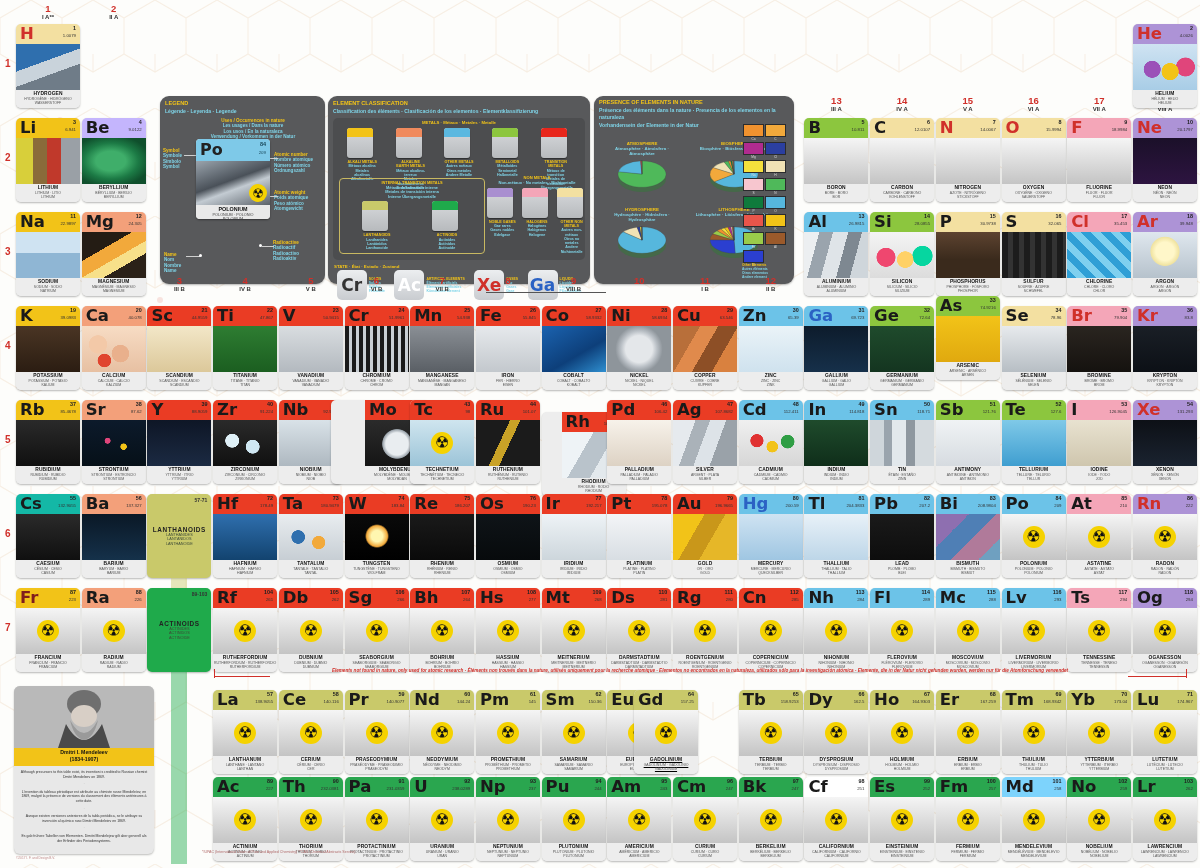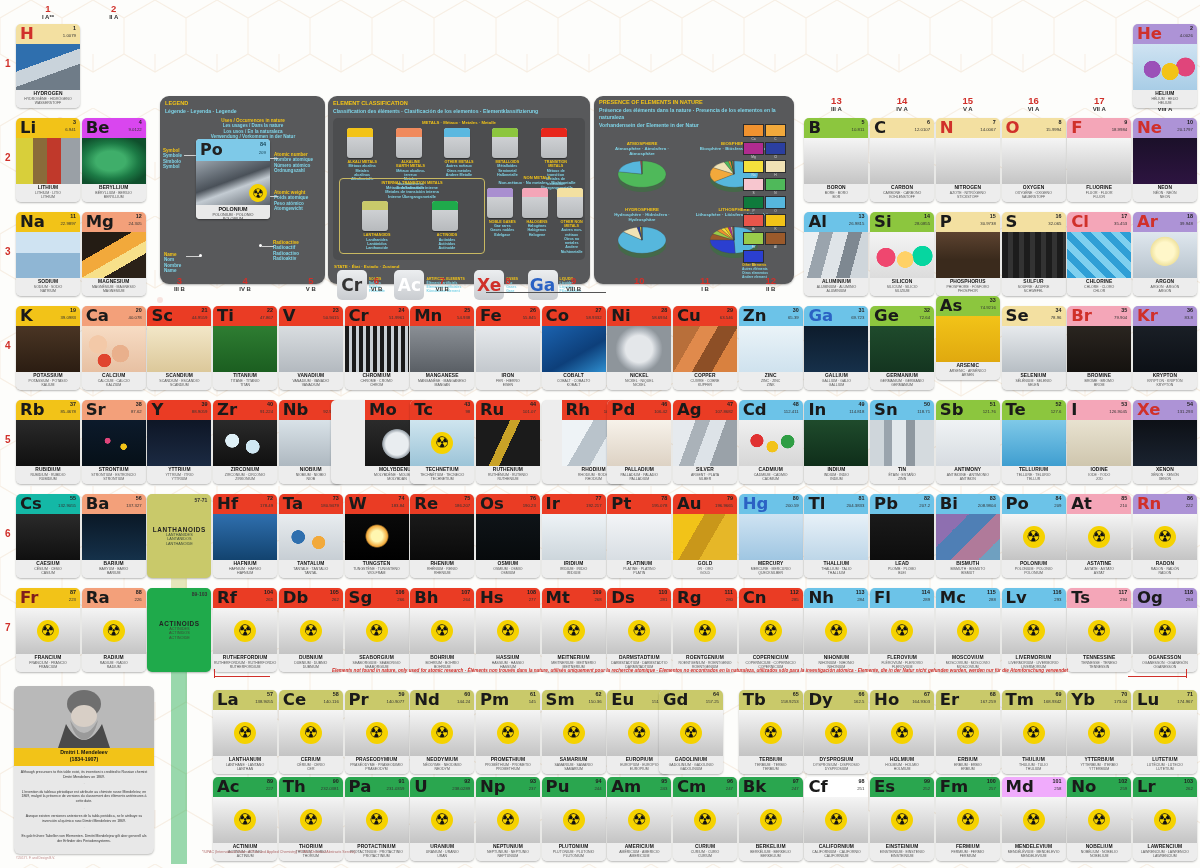--- a/index.html
+++ b/index.html
@@ -561,21 +561,21 @@
           <span class="aw">6.941</span>
         </div>
         <div class="pic" style="background:linear-gradient(90deg,#d8cf3a 0 26%,#8a6b3a 26% 48%,#c0392b 48% 70%,#9aa0a6 70% 100%);background-blend-mode:normal;"></div>
         <div class="nm">
           <b>LITHIUM</b>
           <i>LITHIUM · LITIO</i>
           <i>LITHIUM</i>
         </div>
       </div>
       <div class="el" style="left: 81.7px; top: 118px;">
-        <div class="hd" style="background:#d946ef">
+        <div class="hd" style="background:#c4b5fd">
           <span class="sym" style="color:#1a1a1a">Be</span>
           <span class="an">4</span>
           <span class="aw">9.0122</span>
         </div>
         <div class="pic" style="background:radial-gradient(ellipse at 45% 50%,#3fae6a 30%,#1c7a45 55%,#0f4f2c 80%),linear-gradient(#2f8f5b,#155e37);background-blend-mode:normal;"></div>
         <div class="nm">
           <b>BERYLLIUM</b>
           <i>BÉRYLLIUM · BERILIO</i>
           <i>BERYLLIUM</i>
         </div>
@@ -1095,21 +1095,21 @@
           <span class="an">44</span>
           <span class="aw">101.07</span>
         </div>
         <div class="pic" style="background:linear-gradient(115deg,#1b1b1b 0 40%,#c9a227 40% 52%,#1b1b1b 52%);background-blend-mode:normal;"></div>
         <div class="nm">
           <b>RUTHENIUM</b>
           <i>RUTHÉNIUM · RUTENIO</i>
           <i>RUTHENIUM</i>
         </div>
       </div>
-      <div class="el" style="left: 541.6px; top: 400px; padding-left: 20px;">
+      <div class="el" style="left: 541.6px; top: 412px; padding-left: 20px;">
         <div class="hd" style="background:#ea3c24">
           <span class="sym" style="color:#1a1a1a">Rh</span>
           <span class="an">45</span>
           <span class="aw">102.9055</span>
         </div>
         <div class="pic" style="background:linear-gradient(120deg,#eef3f6 0 35%,#b9c3cb 35% 60%,#e3e9ed 60%);background-blend-mode:normal;"></div>
         <div class="nm">
           <b>RHODIUM</b>
           <i>RHODIUM · RODIO</i>
           <i>RHODIUM</i>
@@ -1832,21 +1832,21 @@
         </div>
         <div class="pic" style="background:linear-gradient(#f5f5f5,#c4c4c4);background-blend-mode:normal;">
           <div class="rad">☢</div>
         </div>
         <div class="nm">
           <b>EUROPIUM</b>
           <i>EUROPIUM · EUROPIO</i>
           <i>EUROPIUM</i>
         </div>
       </div>
-      <div class="el" style="left: 659px; top: 690px;">
+      <div class="el" style="left: 634px; top: 690px; text-decoration: underline;">
         <div class="hd" style="background:#c9c96a">
           <span class="sym" style="color:#1a1a1a">Gd</span>
           <span class="an">64</span>
           <span class="aw">157.25</span>
         </div>
         <div class="pic" style="background:linear-gradient(#f5f5f5,#c4c4c4);background-blend-mode:normal;">
           <div class="rad">☢</div>
         </div>
         <div class="nm">
           <b>GADOLINIUM</b>
@@ -2135,21 +2135,21 @@
         <div class="pic" style="background:linear-gradient(#f5f5f5,#c4c4c4);background-blend-mode:normal;">
           <div class="rad">☢</div>
         </div>
         <div class="nm">
           <b>FERMIUM</b>
           <i>FERMIUM · FERMIO</i>
           <i>FERMIUM</i>
         </div>
       </div>
       <div class="el" style="left: 1001.5px; top: 777px;">
-        <div class="hd" style="background:#f0abfc">
+        <div class="hd" style="background:#7dd3fc">
           <span class="sym" style="color:#1a1a1a">Md</span>
           <span class="an">101</span>
           <span class="aw">258</span>
         </div>
         <div class="pic" style="background:linear-gradient(#f5f5f5,#c4c4c4);background-blend-mode:normal;">
           <div class="rad">☢</div>
         </div>
         <div class="nm">
           <b>MENDELEVIUM</b>
           <i>MENDÉLÉVIUM · MENDELEVIO</i>

